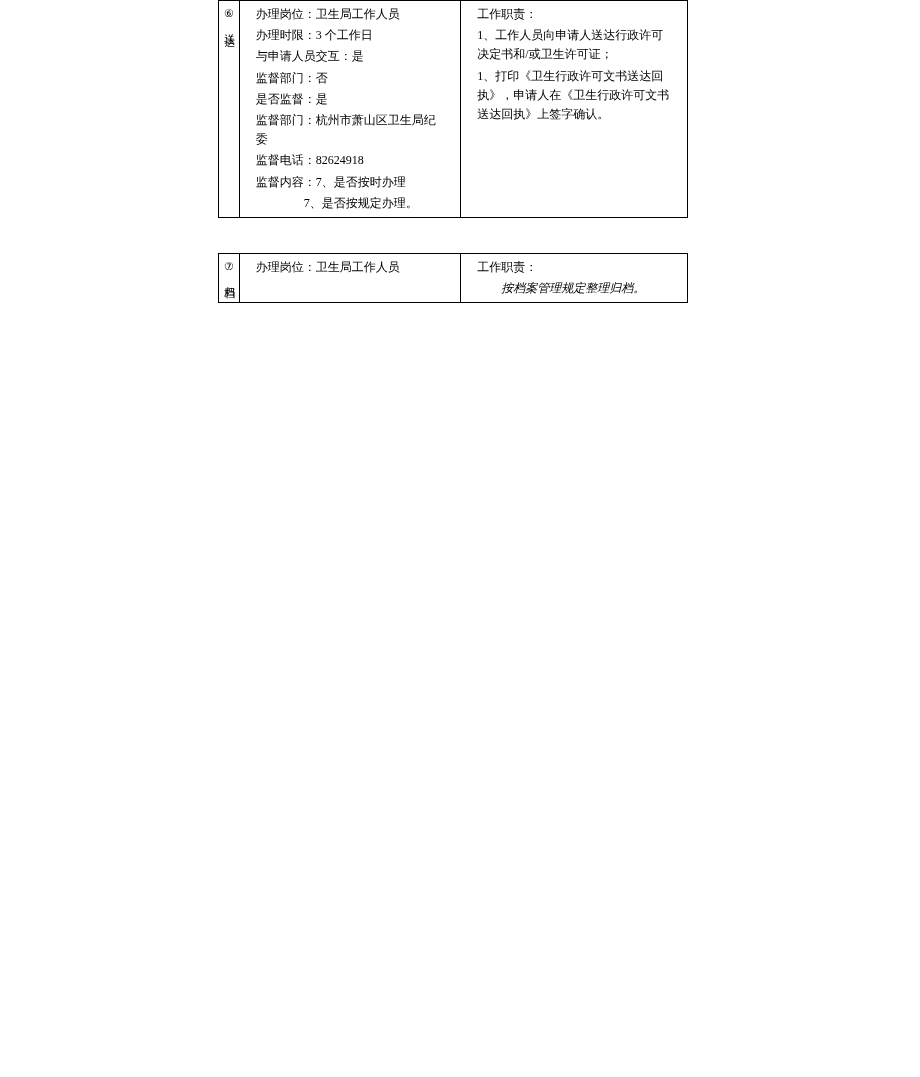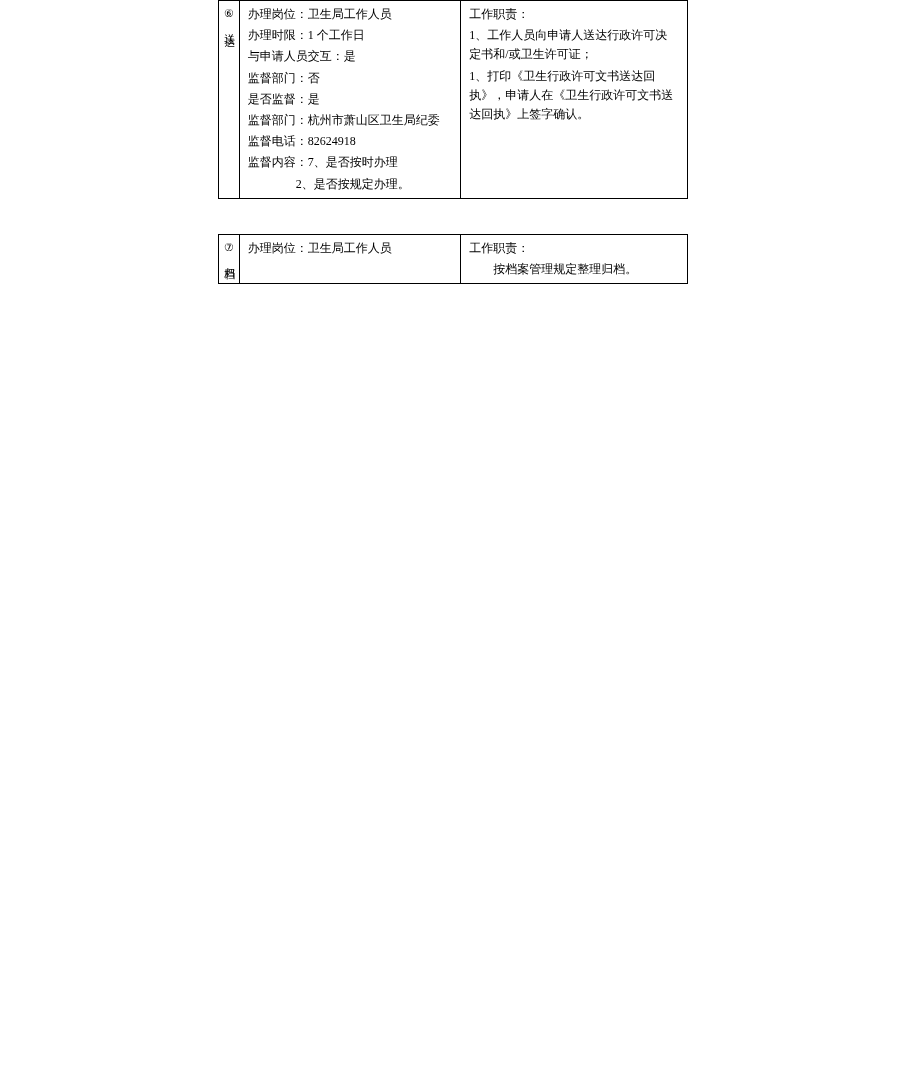--- a/index.html
+++ b/index.html
@@ -24,21 +24,21 @@
       margin-bottom: 35px;
     }
     table {
       border-collapse: collapse;
       width: 100%;
       border: 1px solid #000;
     }
     td {
       border: 1px solid #000;
       vertical-align: top;
-      padding: 3px 8px;
+      padding: 3px 16px;
       line-height: 1.6;
     }
     .step-col {
       width: 18px;
       text-align: center;
       font-size: 11px;
       padding: 4px 1px;
     }
     .step-num {
       display: block;
@@ -60,45 +60,46 @@
     }
     .line {
       display: block;
       padding: 1px 0;
     }
     .indent {
       padding-left: 4em;
     }
     .resp-indent {
       padding-left: 2em;
+      font-style: italic;
     }
   </style>
 </head>
 <body>
 
 <div class="page">
 
   <div class="table-container">
     <table>
       <tbody>
           <tr>
         <td class="step-col">
           <span class="step-num">⑥</span>
           <span class="step-label">送达</span>
         </td>
         <td class="details-col">
           <span class="line">办理岗位：卫生局工作人员</span>
-          <span class="line">办理时限：1 个工作日</span>
+          <span class="line">办理时限：3 个工作日</span>
           <span class="line">与申请人员交互：是</span>
           <span class="line">监督部门：否</span>
           <span class="line">是否监督：是</span>
           <span class="line">监督部门：杭州市萧山区卫生局纪委</span>
           <span class="line">监督电话：82624918</span>
           <span class="line">监督内容：7、是否按时办理</span>
-          <span class="line indent">2、是否按规定办理。</span>
+          <span class="line indent">7、是否按规定办理。</span>
         </td>
         <td class="resp-col">
           <span class="line">工作职责：</span>
           <span class="line">1、工作人员向申请人送达行政许可决定书和/或卫生许可证；</span>
           <span class="line">1、打印《卫生行政许可文书送达回执》，申请人在《卫生行政许可文书送达回执》上签字确认。</span>
         </td>
       </tr>
     </tbody>
       </table>
   </div>

